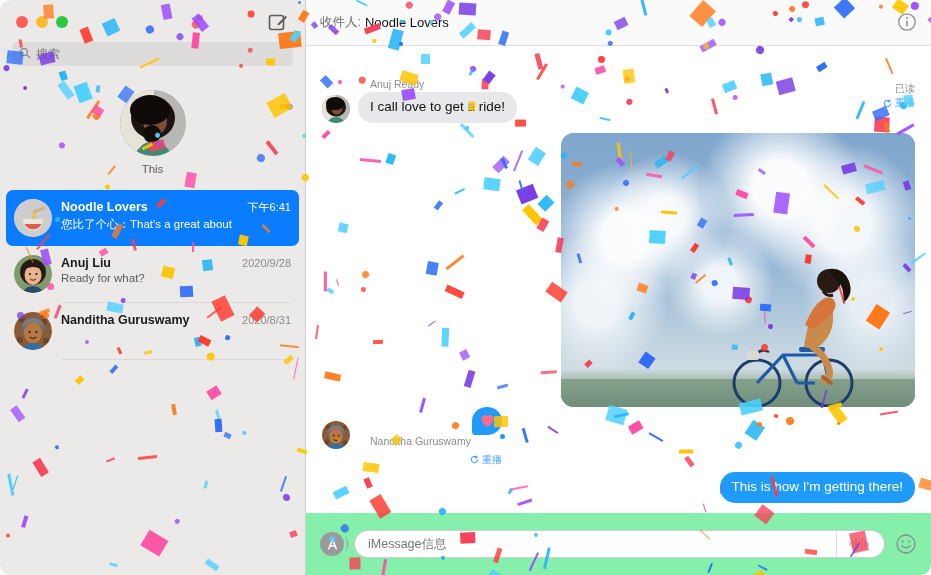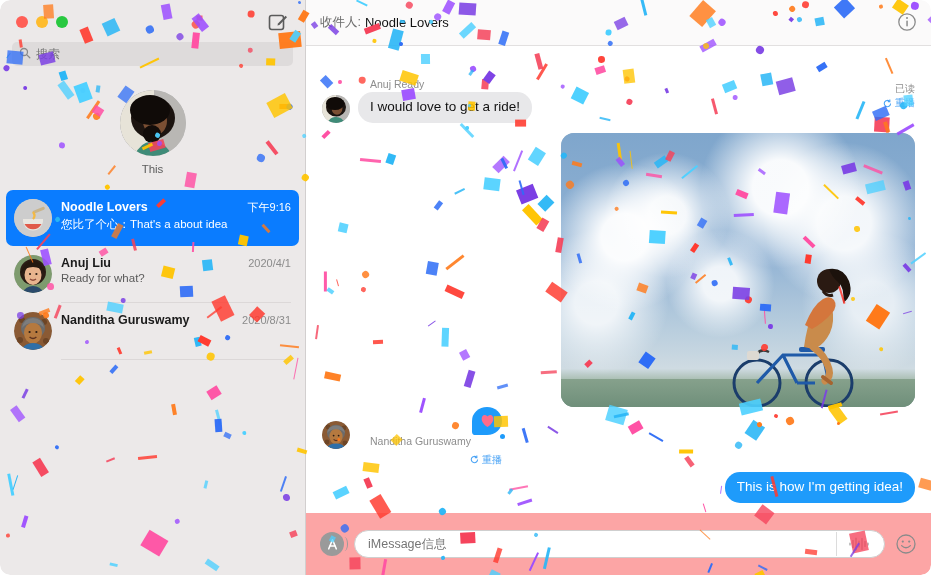--- a/index.html
+++ b/index.html
@@ -148,21 +148,21 @@
   }
   .tapback::after{
     content:"";position:absolute;right:-3px;bottom:-4px;
     width:5px;height:5px;border-radius:50%;background:#1e9bfb;
   }
 
   
   #inputbar{
     position:absolute;left:0;right:0;bottom:0;height:62px;
     display:flex;align-items:center;gap:10px;padding:0 14px;
-    background:#fca5a5;
+    background:#86efac;
   }
   #appstore-btn{
     width:24px;height:24px;border-radius:50%;background:#9a9a9a;
     display:flex;align-items:center;justify-content:center;cursor:pointer;
     flex:0 0 24px;position:relative;
   }
   #appstore-btn::after{
     content:"";position:absolute;right:-4px;top:5px;width:6px;height:14px;
     border-right:1.5px solid #9a9a9a;border-radius:50%;
   }
@@ -250,23 +250,23 @@
             <path d="M9 20 h20 a10 10 0 0 1 -20 0 z" fill="#f2f0ec"></path>
             <path d="M10 20 h18 a9 9 0 0 1 -18 0 z" fill="#f4a83a"></path>
             <path d="M9 20 h20 v1.6 a10 10 0 0 1 -20 0 z" fill="#e9e6e0"></path>
             <path d="M10.5 25 h17 a9.5 9.5 0 0 1 -17 0 z" fill="#e05a4a"></path>
             <path d="M19 13 q3 4 0 7" stroke="#f4b942" stroke-width="2.2" fill="none"></path>
           </svg>
         </div>
         <div class="conv-body">
           <div class="conv-row1">
             <span class="conv-title">Noodle Lovers</span>
-            <span class="conv-time">下午9:16</span>
+            <span class="conv-time">下午6:41</span>
           </div>
-          <div class="conv-prev">您比了个心：That's a about idea</div>
+          <div class="conv-prev">您比了个心：That's a great about</div>
         </div>
       </div>
 
       <div class="conv">
         <div class="conv-avatar">
           <svg width="38" height="38" viewBox="0 0 38 38">
             <defs>
                 <clipPath id="sc">
                   <circle cx="19" cy="19" r="19"></circle>
                 </clipPath>
@@ -279,21 +279,21 @@
               <circle cx="16" cy="19" r="1.1" fill="#2a1c14"></circle>
               <circle cx="22.4" cy="19" r="1.1" fill="#2a1c14"></circle>
               <path d="M16 24 q3 2.6 6 0" stroke="#8c4a3a" stroke-width="1.3" fill="none"></path>
               <path d="M8 38 q4 -7 11 -7 q7 0 11 7z" fill="#2b4a6b"></path>
             </g>
           </svg>
         </div>
         <div class="conv-body">
           <div class="conv-row1">
             <span class="conv-title">Anuj Liu</span>
-            <span class="conv-time">2020/4/1</span>
+            <span class="conv-time">2020/9/28</span>
           </div>
           <div class="conv-prev">Ready for what?</div>
         </div>
       </div>
       <div class="conv-sep"></div>
 
       <div class="conv">
         <div class="conv-avatar">
           <svg width="38" height="38" viewBox="0 0 38 38">
             <defs>
@@ -367,21 +367,21 @@
               <rect width="14" height="28" fill="#e7e3d8"></rect>
               <ellipse cx="14" cy="12" rx="10" ry="9.5" fill="#1c1410"></ellipse>
               <ellipse cx="15" cy="13.5" rx="5.4" ry="6.2" fill="#7b4f33"></ellipse>
               <ellipse cx="13" cy="8.5" rx="9" ry="6.6" fill="#100b08"></ellipse>
               <path d="M5 28 Q9 21 14 22 Q20 22 23 28 Z" fill="#3f8b78"></path>
             </g>
           </svg>
         </div>
         <div class="msg-col">
           <div class="sender">Anuj Ready</div>
-          <div class="bubble-in">I would love to get a ride!</div>
+          <div class="bubble-in">I call love to get a ride!</div>
         </div>
       </div>
 
       <div id="photo-row">
         <div id="photo-bubble">
           <div class="sky"></div>
           <div class="sea"></div>
           <svg width="354" height="274" viewBox="0 0 354 274" style="position:absolute;inset:0;">
             <g>
               <circle cx="196" cy="250" r="23" fill="none" stroke="#1b3d6b" stroke-width="3"></circle>
@@ -397,21 +397,21 @@
               <path d="M268 136 q14 -2 20 12 q5 14 -6 22 q2 -16 -6 -22 q-5 -4 -8 -12z" fill="#1c120c"></path>
               <path d="M262 158 q4 6 10 4" stroke="#2a1a12" stroke-width="3" fill="none"></path>
               <path d="M252 214 q12 8 16 22 q2 8 -4 12" stroke="#c98b4b" stroke-width="7" fill="none" stroke-linecap="round"></path>
               <path d="M262 244 l8 6" stroke="#a6642f" stroke-width="4" stroke-linecap="round"></path>
             </g>
           </svg>
         </div>
       </div>
 
       <div id="msg-out-bottom">
-        <div class="bubble-out">This is how I'm getting idea!</div>
+        <div class="bubble-out">This is how I'm getting there!</div>
       </div>
 
       <div id="tapback-row">
         <div class="msg-avatar">
           <svg width="28" height="28" viewBox="0 0 28 28">
             <defs>
                 <clipPath id="nc2">
                   <circle cx="14" cy="14" r="14"></circle>
                 </clipPath>
               </defs>

